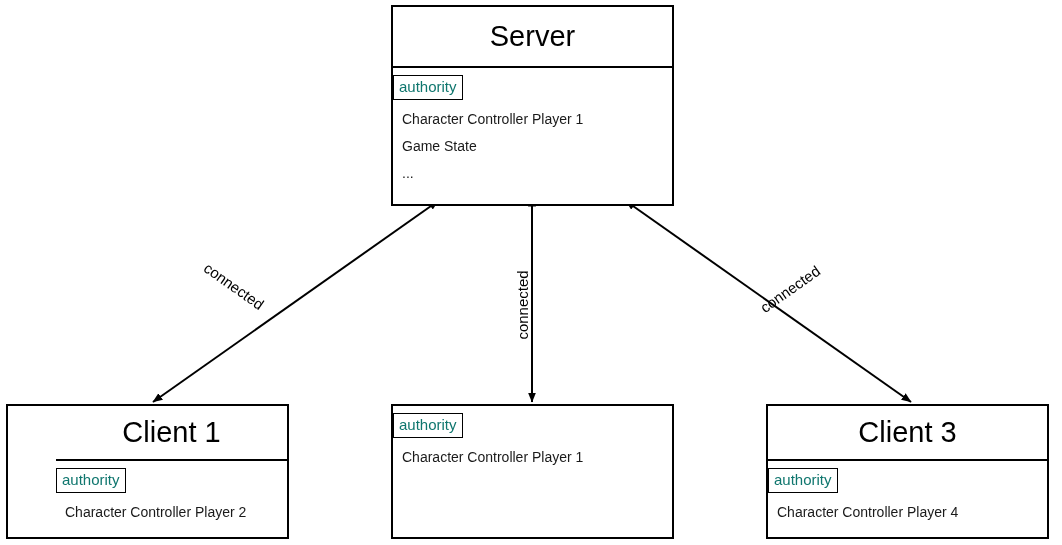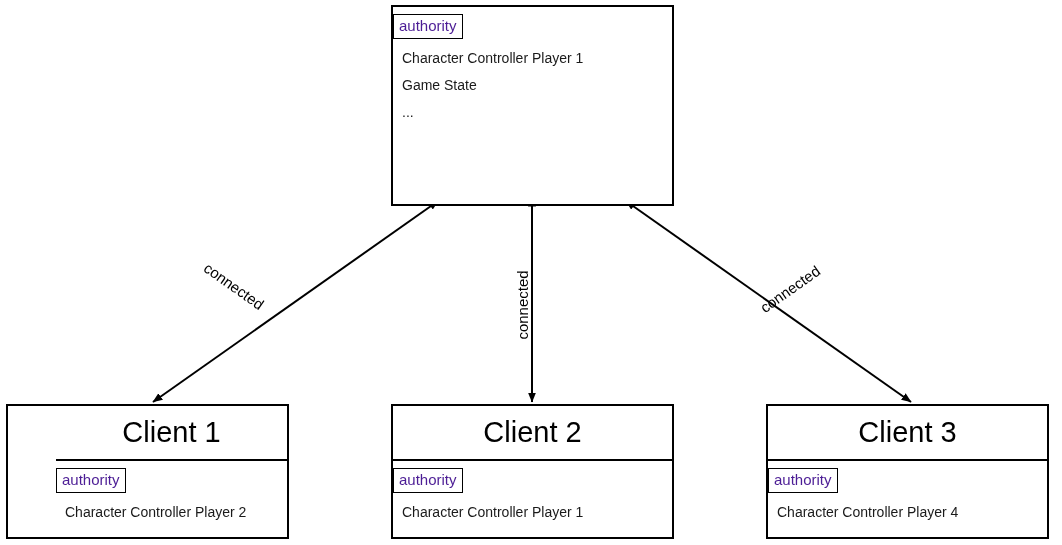--- a/index.html
+++ b/index.html
@@ -50,21 +50,21 @@
     line-height: 0;
   }
   .stereotype {
     display: inline-block;
     box-sizing: border-box;
     border: 1px solid #000000;
     background: #ffffff;
     font-size: 15px;
     line-height: 20px;
     padding: 1px 5px 2px 5px;
-    color: #4c1d95;
+    color: #0f766e;
     white-space: nowrap;
   }
   .uml-attr {
     font-size: 14px;
     line-height: 17px;
     color: #1a1a1a;
     padding: 5px 8px 5px 9px;
     white-space: nowrap;
   }
 
@@ -111,20 +111,21 @@
     <line x1="633" y1="206" x2="911" y2="402" stroke="#000000" stroke-width="2" marker-start="url(#arrowStart)" marker-end="url(#arrowEnd)"></line>
   </svg>
 
   <div class="edge-label" style="left:234px; top:286px; transform: translate(-50%,-50%) rotate(35.2deg);">connected</div>
 
   <div class="edge-label" style="left:522px; top:305px; transform: translate(-50%,-50%) rotate(-90deg);">connected</div>
 
   <div class="edge-label" style="left:790px; top:289px; transform: translate(-50%,-50%) rotate(-35.2deg);">connected</div>
 
   <div class="uml-box" style="left:391px; top:5px; width:283px; height:201px;">
+    <div class="uml-title" style="height:61px;">Server</div>
     <div class="uml-body">
       <div class="stereotype-wrap">
         <span class="stereotype">authority</span>
       </div>
       <div class="uml-attr">Character Controller Player 1</div>
       <div class="uml-attr">Game State</div>
       <div class="uml-attr">...</div>
     </div>
   </div>
 
@@ -132,21 +133,20 @@
     <div class="uml-title" style="height:55px;">Client 1</div>
     <div class="uml-body">
       <div class="stereotype-wrap">
         <span class="stereotype">authority</span>
       </div>
       <div class="uml-attr">Character Controller Player 2</div>
     </div>
   </div>
 
   <div class="uml-box" style="left:391px; top:404px; width:283px; height:135px;">
-    <div class="uml-title" style="height:55px;">Client 2</div>
     <div class="uml-body">
       <div class="stereotype-wrap">
         <span class="stereotype">authority</span>
       </div>
       <div class="uml-attr">Character Controller Player 1</div>
     </div>
   </div>
 
   <div class="uml-box" style="left:766px; top:404px; width:283px; height:135px;">
     <div class="uml-title" style="height:55px;">Client 3</div>

